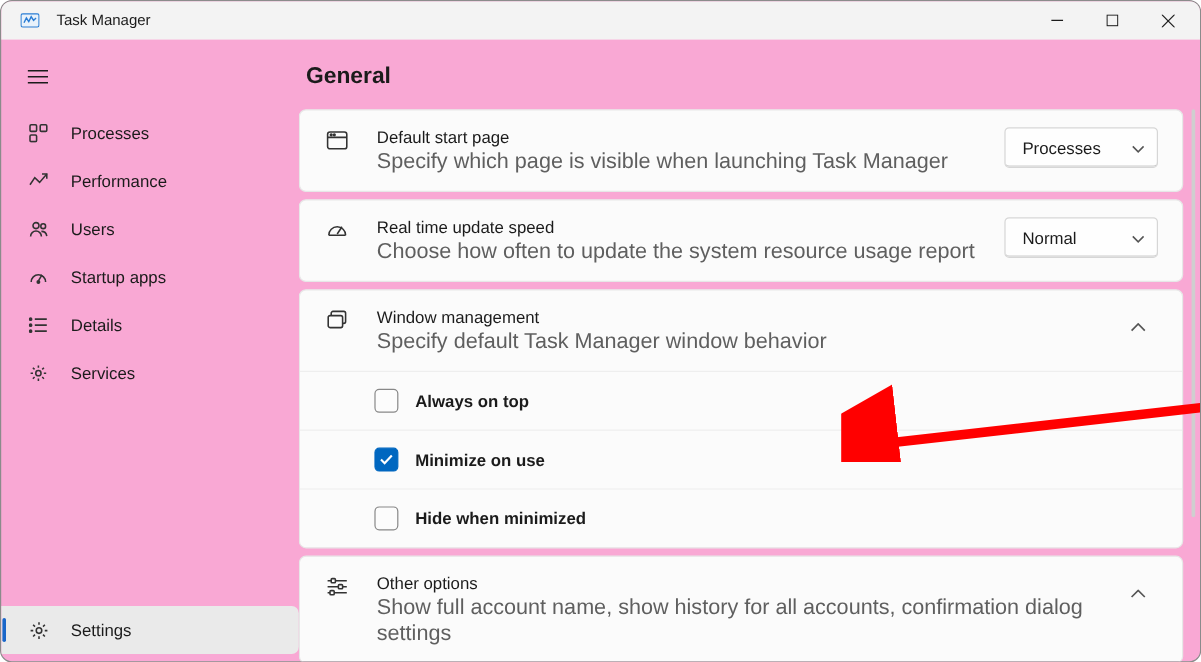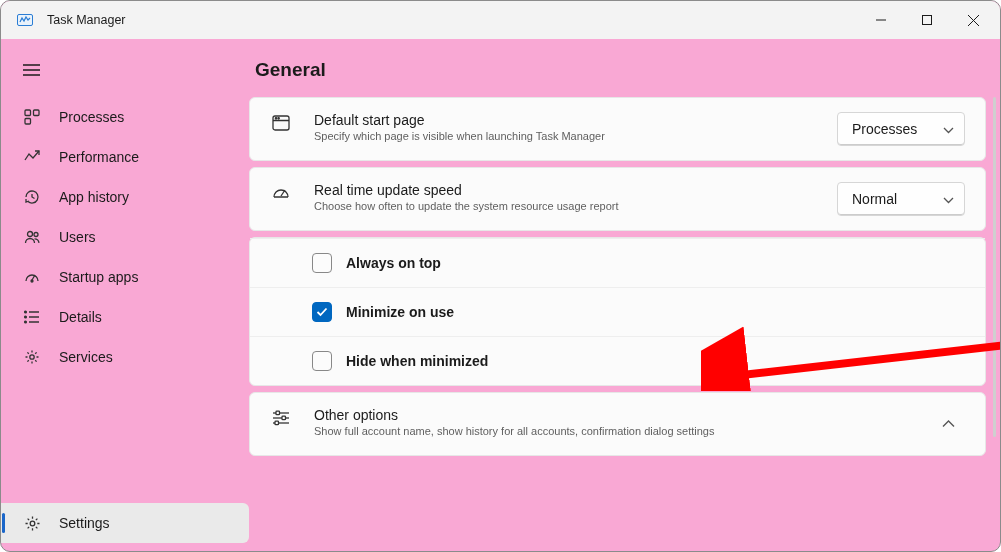--- a/index.html
+++ b/index.html
@@ -31,21 +31,21 @@
   
   .content { flex:1; display:flex; flex-direction:column; padding: 20px 14px 0 0; position: relative; overflow:hidden; }
   .section-title { font-size: 19px; font-weight: 600; color:#1b1b1b; margin: 0 0 16px 6px; }
   .cards { display:flex; flex-direction:column; gap: 6px; }
   .card { background:#fbfbfb; border:1px solid #e7e7e7; border-radius:6px; padding: 0; }
   .card-head { display:flex; align-items:flex-start; padding: 14px 20px; gap: 22px; }
   .card-head.expandable { cursor:pointer; }
   .card-icon { width:22px; height:22px; display:flex; align-items:center; justify-content:center; color:#333; }
   .card-text { flex:1; }
   .card-title { font-size:14px; color:#1b1b1b; margin-bottom:2px; }
-  .card-desc { font-size:11px; color:#5f5f5f; }
+  .card-desc { font-size:18px; color:#5f5f5f; }
   .dropdown { min-width:128px; height:34px; border:1px solid #d6d6d6; border-radius:4px; background:#fefefe; display:flex; align-items:center; padding: 0 10px 0 14px; gap:8px; font-size:14px; color:#1b1b1b; box-shadow: inset 0 -1px 0 #ccc; }
   .dropdown .chev { margin-left:auto; }
   .chevron-btn { width:34px; height:34px; display:flex; align-items:center; justify-content:center; color:#444; }
 
   .subitems { border-top: 0; }
   .subitem { display:flex; align-items:center; height:49px; padding-left: 62px; gap: 14px; border-top:1px solid #eee;font-weight:bold; }
   .checkbox { width:20px; height:20px; border:1.5px solid #888; border-radius:4px; background:#fcfcfc; display:flex; align-items:center; justify-content:center; }
   .checkbox.checked { background:#0067c0; border-color:#0067c0; color:#fff; }
   .sub-label { font-size:14px; color:#1b1b1b; }
 
@@ -113,30 +113,20 @@
           <span class="nav-icon">
               <svg width="16" height="16" viewBox="0 0 16 16" fill="none" stroke="#333" stroke-width="1.3">
                 <polyline points="1,11 5,5 9,9 15,2"></polyline>
                 <polyline points="11,2 15,2 15,6"></polyline>
               </svg>
             </span>
           <span class="nav-label">Performance</span>
         </div>
         <div class="nav-item">
           <span class="nav-icon">
-              <svg width="16" height="16" viewBox="0 0 16 16" fill="none" stroke="#333" stroke-width="1.3">
-                <path d="M2 8a6 6 0 1 1 2 4.5"></path>
-                <polyline points="2,10 2,13 5,12"></polyline>
-                <polyline points="8,5 8,8 10.5,9.5"></polyline>
-              </svg>
-            </span>
-          <span class="nav-label">App history</span>
-        </div>
-        <div class="nav-item">
-          <span class="nav-icon">
               <svg width="17" height="16" viewBox="0 0 17 16" fill="none" stroke="#333" stroke-width="1.3">
                 <circle cx="6" cy="5" r="2.5"></circle>
                 <path d="M1.5 14c0-2.5 2-4.5 4.5-4.5S10.5 11.5 10.5 14"></path>
                 <circle cx="12" cy="5.5" r="2"></circle>
                 <path d="M10.5 9.8c1.2 0 4 .5 4.5 4"></path>
               </svg>
             </span>
           <span class="nav-label">Users</span>
         </div>
         <div class="nav-item">
@@ -226,20 +216,37 @@
             <div class="dropdown">
               <span>Normal</span>
               <span class="chev"><svg width="11" height="7">
                     <polyline points="1,1 5.5,5.5 10,1" fill="none" stroke="#555" stroke-width="1.3"></polyline>
                   </svg></span>
             </div>
           </div>
         </div>
 
         <div class="card">
+          <div class="card-head expandable">
+            <span class="card-icon">
+                <svg width="20" height="20" viewBox="0 0 20 20" fill="none" stroke="#333" stroke-width="1.3">
+                  <rect x="5" y="2.5" width="12" height="10" rx="1.5"></rect>
+                  <rect x="2.5" y="6" width="12" height="10" rx="1.5" fill="#fbfbfb"></rect>
+                </svg>
+              </span>
+            <div class="card-text">
+              <div class="card-title">Window management</div>
+              <div class="card-desc">Specify default Task Manager window behavior</div>
+            </div>
+            <span class="chevron-btn">
+                <svg width="13" height="8">
+                  <polyline points="1,6.5 6.5,1 12,6.5" fill="none" stroke="#555" stroke-width="1.4"></polyline>
+                </svg>
+              </span>
+          </div>
           <div class="subitems">
             <div class="subitem">
               <span class="checkbox"></span>
               <span class="sub-label">Always on top</span>
             </div>
             <div class="subitem">
               <span class="checkbox checked">
                   <svg width="12" height="10">
                     <polyline points="1.5,5 4.5,8 10.5,1.5" fill="none" stroke="#fff" stroke-width="1.8"></polyline>
                   </svg>

